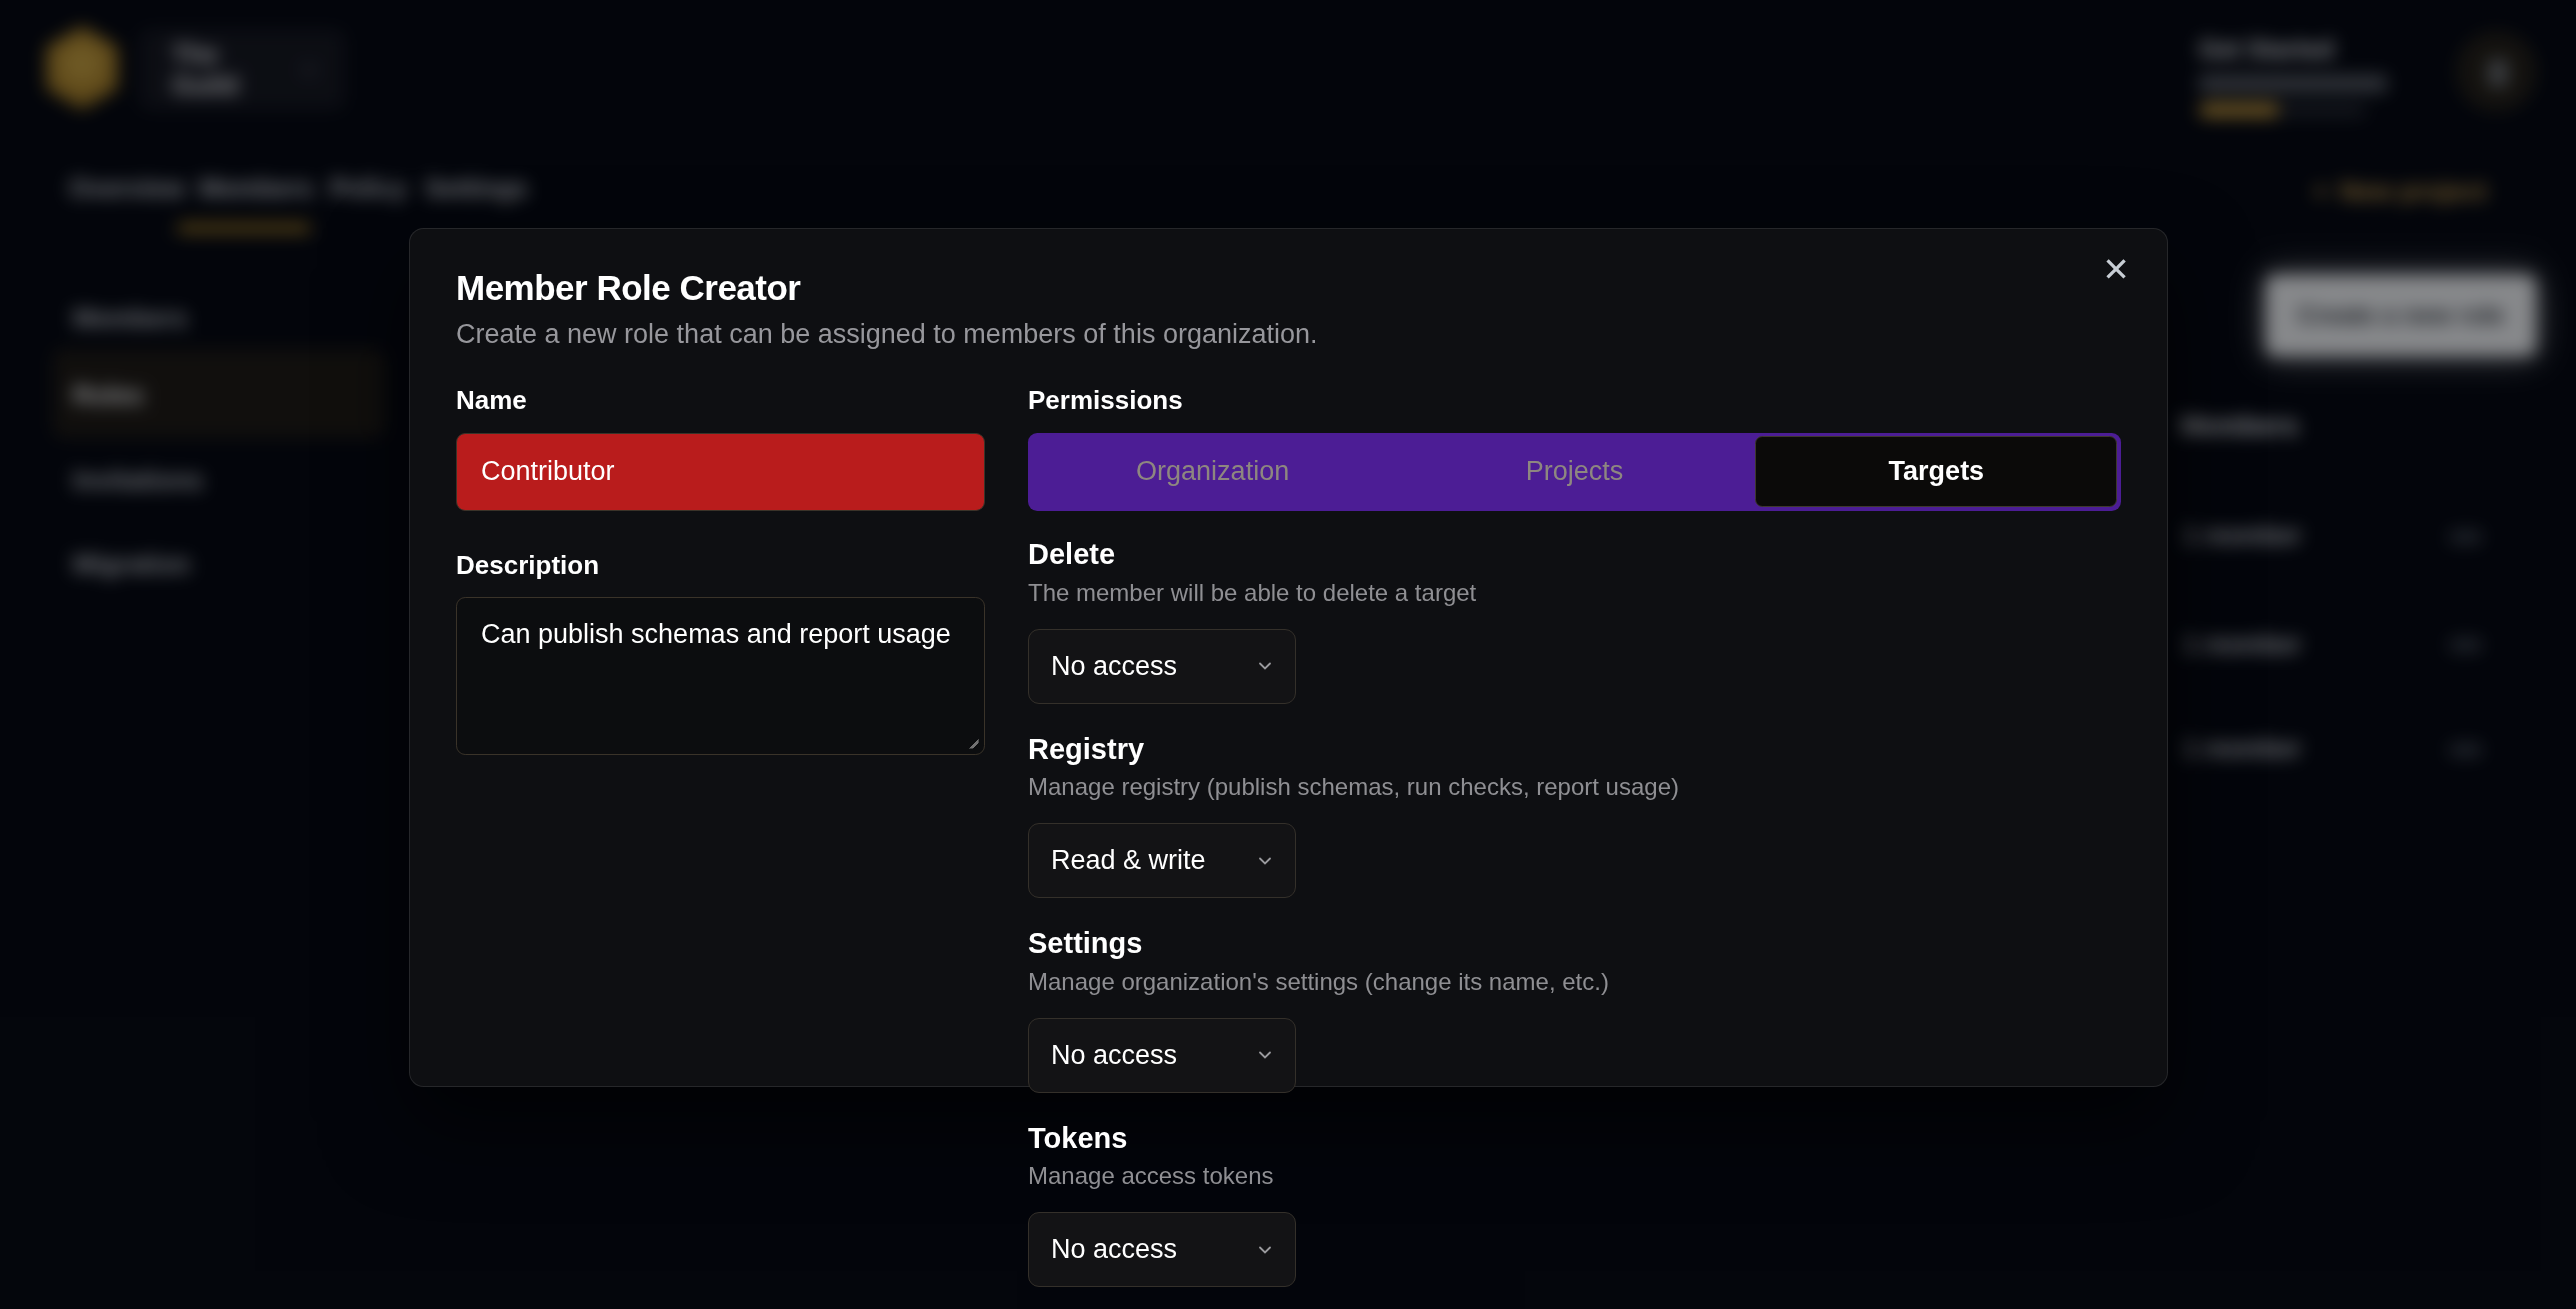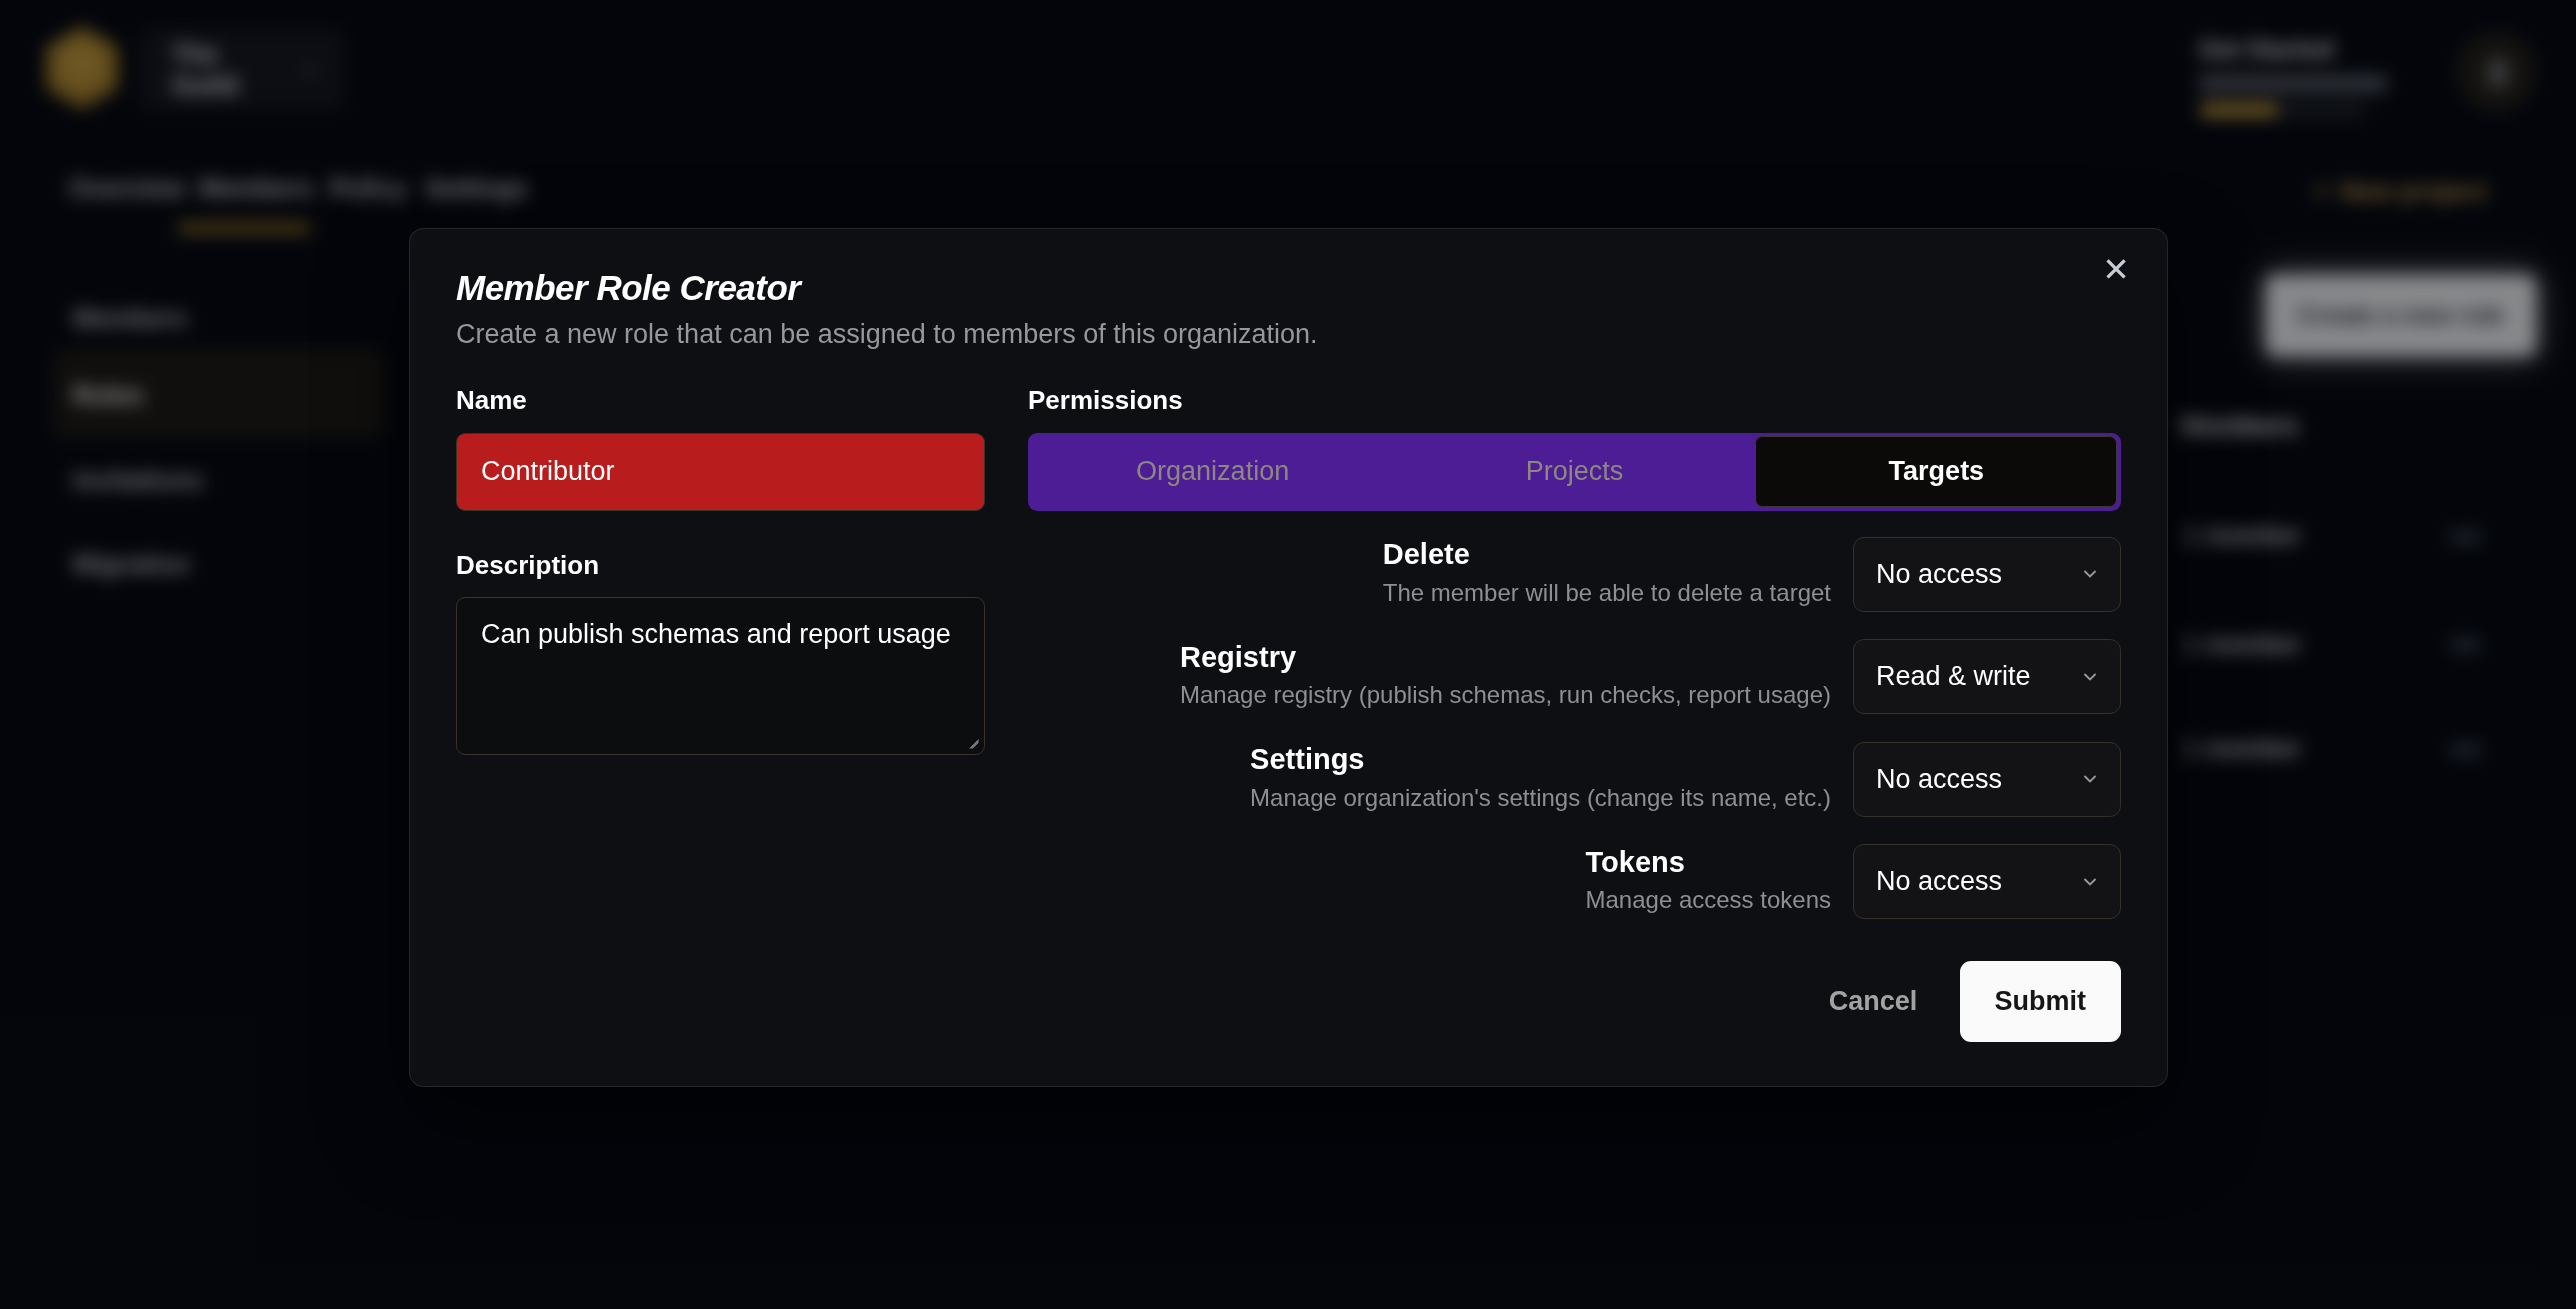--- a/index.html
+++ b/index.html
@@ -49,21 +49,21 @@
   .member-label { left:2183px; color:#c9ccd1; font-size:25px; font-weight:600; }
   .row-blob { left:2449px; width:33px; height:12px; border-radius:6.4px; background:#3e434c; }
 
   
   .overlay { position:absolute; inset:0; background:rgba(2,4,9,0.45); }
   .modal { position:absolute; left:409px; top:228px; width:1759px; height:859px;
     background:#0e0f12; border:0.9px solid rgba(255,255,255,0.10); border-radius:14.7px;
     box-shadow:0 37px 83px rgba(0,0,0,0.65); padding:39px 46px 0 46px; color:#fff; }
   .close-btn { position:absolute; top:24px; right:37px; background:none; border:none;
     color:#c7cdd4; font-size:33px; line-height:1; cursor:pointer; font-family:inherit; }
-  .m-title { font-size:35px; font-weight:700; letter-spacing:-0.5px; color:#ffffff;font-style:italic; }
+  .m-title { font-size:35px; font-weight:700; letter-spacing:-0.5px; color:#ffffff; }
   .m-sub { margin-top:11px; font-size:27px; color:#97979c; }
 
   .m-body { display:flex; gap:43px; margin-top:35px; }
   .col-left { width:529px; flex:none; }
   .col-right { flex:1; }
 
   .f-label { display:block; font-size:26px; font-weight:700; color:#fff; margin-bottom:16.5px; }
   .lbl-desc { margin-top:39px; }
   .name-input { width:100%; height:78px; background:#b91c1c; border:0.9px solid #3a3329;
     border-radius:9.2px; color:#fff; font-size:27px; padding:0 24px; font-family:inherit; outline:none; }
@@ -76,21 +76,21 @@
     clip-path:polygon(100% 0, 100% 100%, 0 100%); opacity:.8; }
 
   .tabgroup { height:78px; background:#4c1d95; border-radius:9.2px; display:flex;
     padding:3.7px; margin-bottom:26px; }
   .seg-tab { flex:1; display:flex; align-items:center; justify-content:center;
     font-size:27px; color:#8e8press; color:#8e8780; border:0.9px solid transparent; border-radius:7.3px;
     cursor:pointer; background:none; font-family:inherit; }
   .seg-tab.active { background:#0b0a09; border-color:#3e382d; color:#ffffff; font-weight:700; }
 
   .perm-row { display:flex; justify-content:flex-end; align-items:flex-start;
-    gap:22px; margin-bottom:27.5px; }
+    gap:22px; margin-bottom:27.5px;flex-direction:column; }
   .perm-title { font-size:29px; font-weight:700; color:#ffffff; margin-top:1.8px; }
   .perm-desc { font-size:24px; color:#8f8f93; margin-top:7.3px; }
   .select-btn { width:268px; height:75px; flex:none; background:#131315;
     border:0.9px solid #34302a; border-radius:11px; display:flex; align-items:center;
     justify-content:space-between; padding:0 20px 0 22px; cursor:pointer;
     color:#fff; font-size:27px; font-family:inherit; }
 
   .m-footer { display:flex; justify-content:flex-end; align-items:center; gap:9.2px; margin-top:42px; }
   .cancel-btn { height:81px; padding:0 33px; background:none; border:none; color:#a3a3a3;
     font-size:27px; font-weight:600; cursor:pointer; font-family:inherit; }

